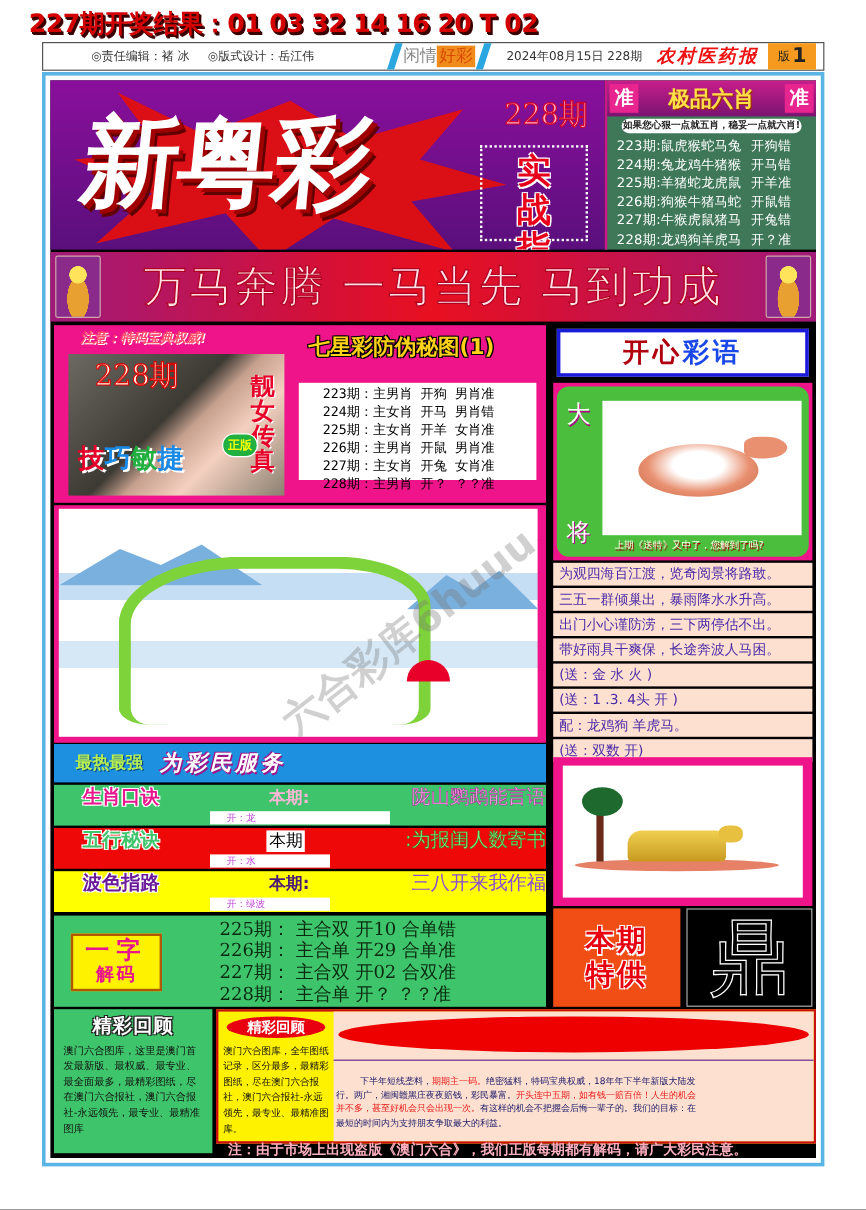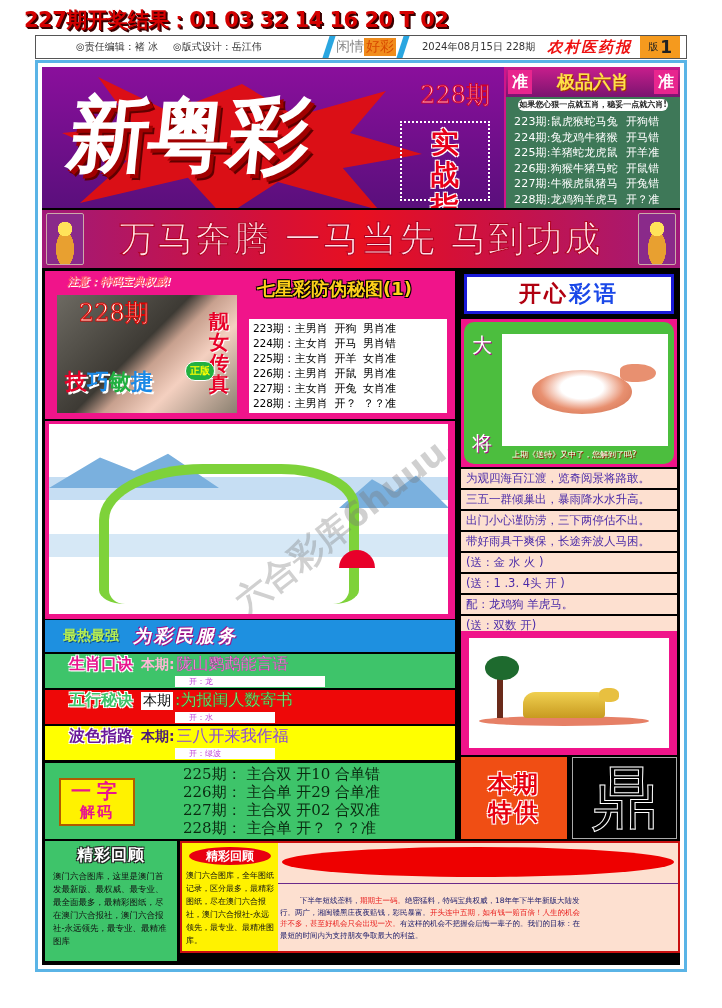--- a/index.html
+++ b/index.html
@@ -52,37 +52,37 @@
   
   .pink { position: absolute; left: 3px; top: 204px; width: 410px; height: 148px; background: #f0148a; }
   .pink-note { position: absolute; left: 22px; top: 3px; font-size: 11px; font-weight: bold; font-style: italic; color: #ff4e6a; text-shadow: 1px 1px 0 #fff; }
   .pink-title { position: absolute; left: 212px; top: 6px; font-weight: 900; font-size: 18px; color: #ffd21a; text-shadow: 1px 1px 0 #000, -1px -1px 0 #000, 1px -1px 0 #000, -1px 1px 0 #000; white-space: nowrap; }
   .girl { position: absolute; left: 12px; top: 24px; width: 180px; height: 118px; background: linear-gradient(135deg,#6d6a62 0%,#3d3a34 45%,#c7a08e 55%,#f4d0c0 70%,#8a8070 100%); overflow: hidden; }
   .girl-issue { position: absolute; left: 22px; top: 2px; font-family: "DejaVu Serif", serif; font-size: 24px; color: #ffe; -webkit-text-stroke: 1px #d00; }
   .girl-v { position: absolute; right: 4px; top: 16px; width: 24px; font-weight: 900; font-size: 20px; line-height: 21px; color: #e80028; text-shadow: 1px 1px 0 #fff; }
   .girl-badge { position: absolute; left: 128px; top: 66px; background: #22b040; color: #ff0; font-size: 10px; font-weight: bold; padding: 2px 4px; border-radius: 10px; border: 1px solid #fff; }
   .girl-w { position: absolute; left: 8px; top: 72px; font-weight: 900; font-size: 22px; white-space: nowrap; }
   .girl-w span { display: inline-block; text-shadow: 2px 2px 0 #fff; }
-  .seven { position: absolute; left: 204px; top: 48px; width: 198px; height: 94px; background: #fff; padding: 2px 6px 0 4px; }
+  .seven { position: absolute; left: 204px; top: 48px; width: 198px; height: 81px; background: #fff; padding: 2px 6px 0 20px; }
   .seven-row { font-family: "DejaVu Sans Mono", monospace; font-size: 11px; line-height: 15px; color: #000; white-space: nowrap; }
 
   
   .horse { position: absolute; left: 3px; top: 354px; width: 410px; height: 198px; background: #f0148a; padding: 3px 7px 5px 4px; }
   .horse-img { width: 100%; height: 100%; background: linear-gradient(180deg,#fff 0 28%,#c6def3 28% 40%,#fff 40% 58%,#d6e8f6 58% 70%,#fff 70%); position: relative; overflow: hidden; }
   .mtn { position: absolute; background: #7ab0de; clip-path: polygon(0 100%, 30% 20%, 50% 55%, 70% 10%, 100% 100%); }
   .green-horse { position: absolute; left: 50px; top: 40px; width: 260px; height: 140px; border: 10px solid #7ed23a; border-radius: 40% 30% 10% 10%; border-bottom: none; }
   .sun { position: absolute; left: 290px; top: 126px; width: 36px; height: 18px; background: #e8002a; border-radius: 18px 18px 0 0; }
   .watermark { position: absolute; left: 160px; top: 70px; font-size: 34px; color: rgba(120,120,120,0.35); transform: rotate(-38deg); white-space: nowrap; font-weight: bold; }
 
   
   .svc { position: absolute; left: 3px; top: 553px; width: 410px; height: 32px; background: #1e90e0; display: flex; align-items: center; padding-left: 18px; }
   .svc-a { font-weight: 900; font-size: 14px; color: #b8f050; text-shadow: 1px 1px 0 #0a4a8a; }
   .svc-b { margin-left: 14px; font-weight: bold; font-style: italic; font-size: 18px; color: #fff; text-shadow: 1px 1px 0 #a0158a, -1px -1px 0 #a0158a; letter-spacing: 3px; }
   .kj { position: absolute; left: 3px; width: 410px; height: 34px; padding-left: 24px; }
-  .kj-line { display: flex; align-items: baseline; height: 22px; }
+  .kj-line { display: flex; align-items: baseline; height: 22px; justify-content: space-between; }
   .kj-title { font-weight: 900; font-size: 16px; text-shadow: 1px 1px 0 #fff, -1px -1px 0 #fff, 1px -1px 0 #fff, -1px 1px 0 #fff; }
   .kj-label { margin-left: 8px; font-size: 14px; font-weight: bold; }
   .kj-text { font-size: 16px; margin-left: 2px; }
   .kj-open { margin-left: 106px; width: 150px; height: 11px; background: #fff; font-size: 8px; color: #c040d8; padding-left: 14px; line-height: 11px; }
   .kj1 { top: 587px; background: #3ec46a; }
   .kj1 .kj-title { color: #e8158e; }
   .kj1 .kj-label { color: #ffb6d6; }
   .kj1 .kj-text { color: #ff9ce8; -webkit-text-stroke: 0.3px #a0158a; }
   .kj2 { top: 623px; background: #ee0808; }
   .kj2 .kj-title { color: #3ec46a; }
@@ -329,15 +329,16 @@
       <div class="rv2-left">
         <div class="rv2-pill">精彩回顾</div>
         <div class="rv-text">澳门六合图库，全年图纸记录，区分最多，最精彩图纸，尽在澳门六合报社，澳门六合报社-永远领先，最专业、最精准图库。</div>
       </div>
       <div class="rv2-right">
         <div class="rv2-ellipse"></div>
         <div class="rv2-line"></div>
         <div class="rv2-body"><span>下半年短线垄料，</span><span class="hl">期期主一码。</span><span>绝密猛料，特码宝典权威，18年年下半年新版大陆发行。两广，湘闽赣黑庄夜夜赔钱，彩民暴富。</span><span class="hl">开头连中五期，如有钱一赔百倍！人生的机会并不多，甚至好机会只会出现一次。</span><span>有这样的机会不把握会后悔一辈子的。我们的目标：在最短的时间内为支持朋友争取最大的利益。</span></div>
       </div>
     </div>
+    <div class="footer-text">注：由于市场上出现盗版《澳门六合》，我们正版每期都有解码，请广大彩民注意。</div>
 
   </div>
 </div>
 
 </body></html>

